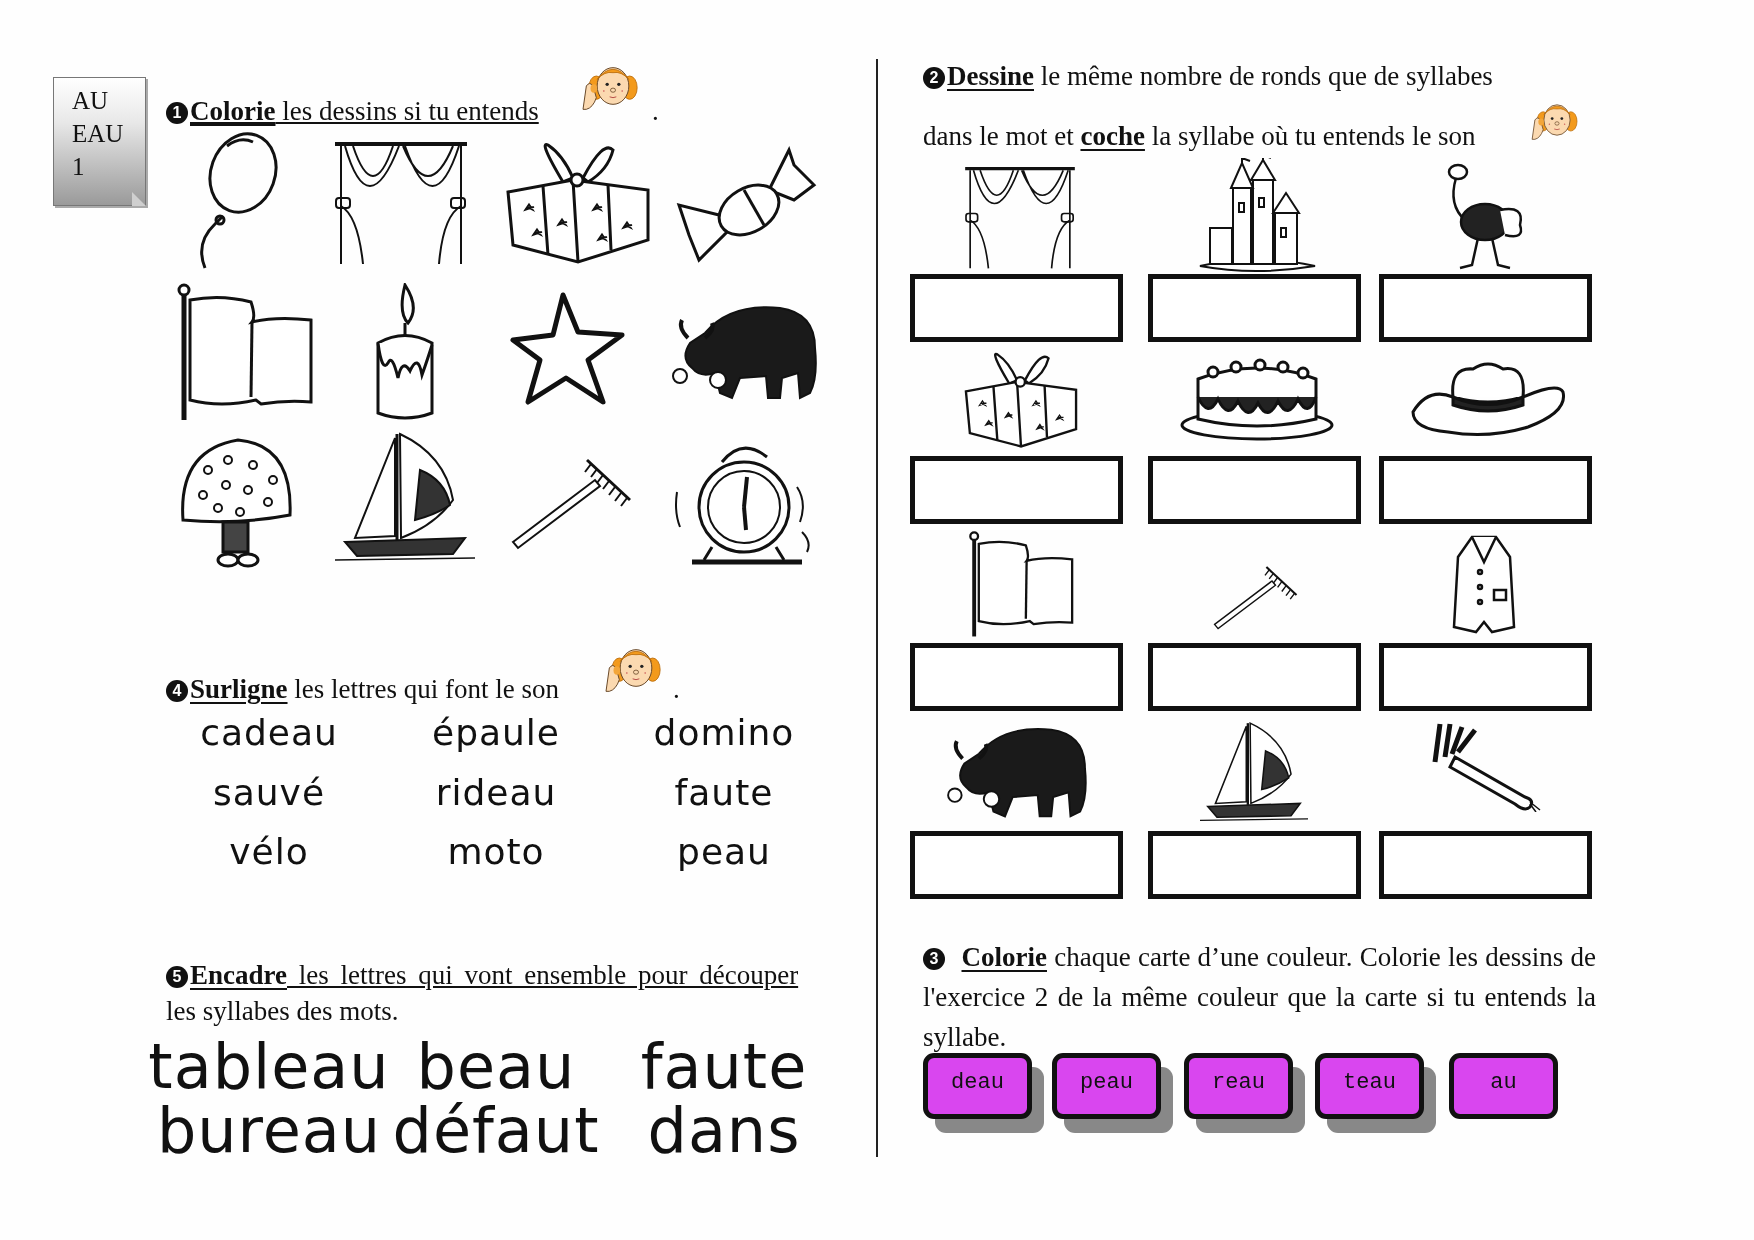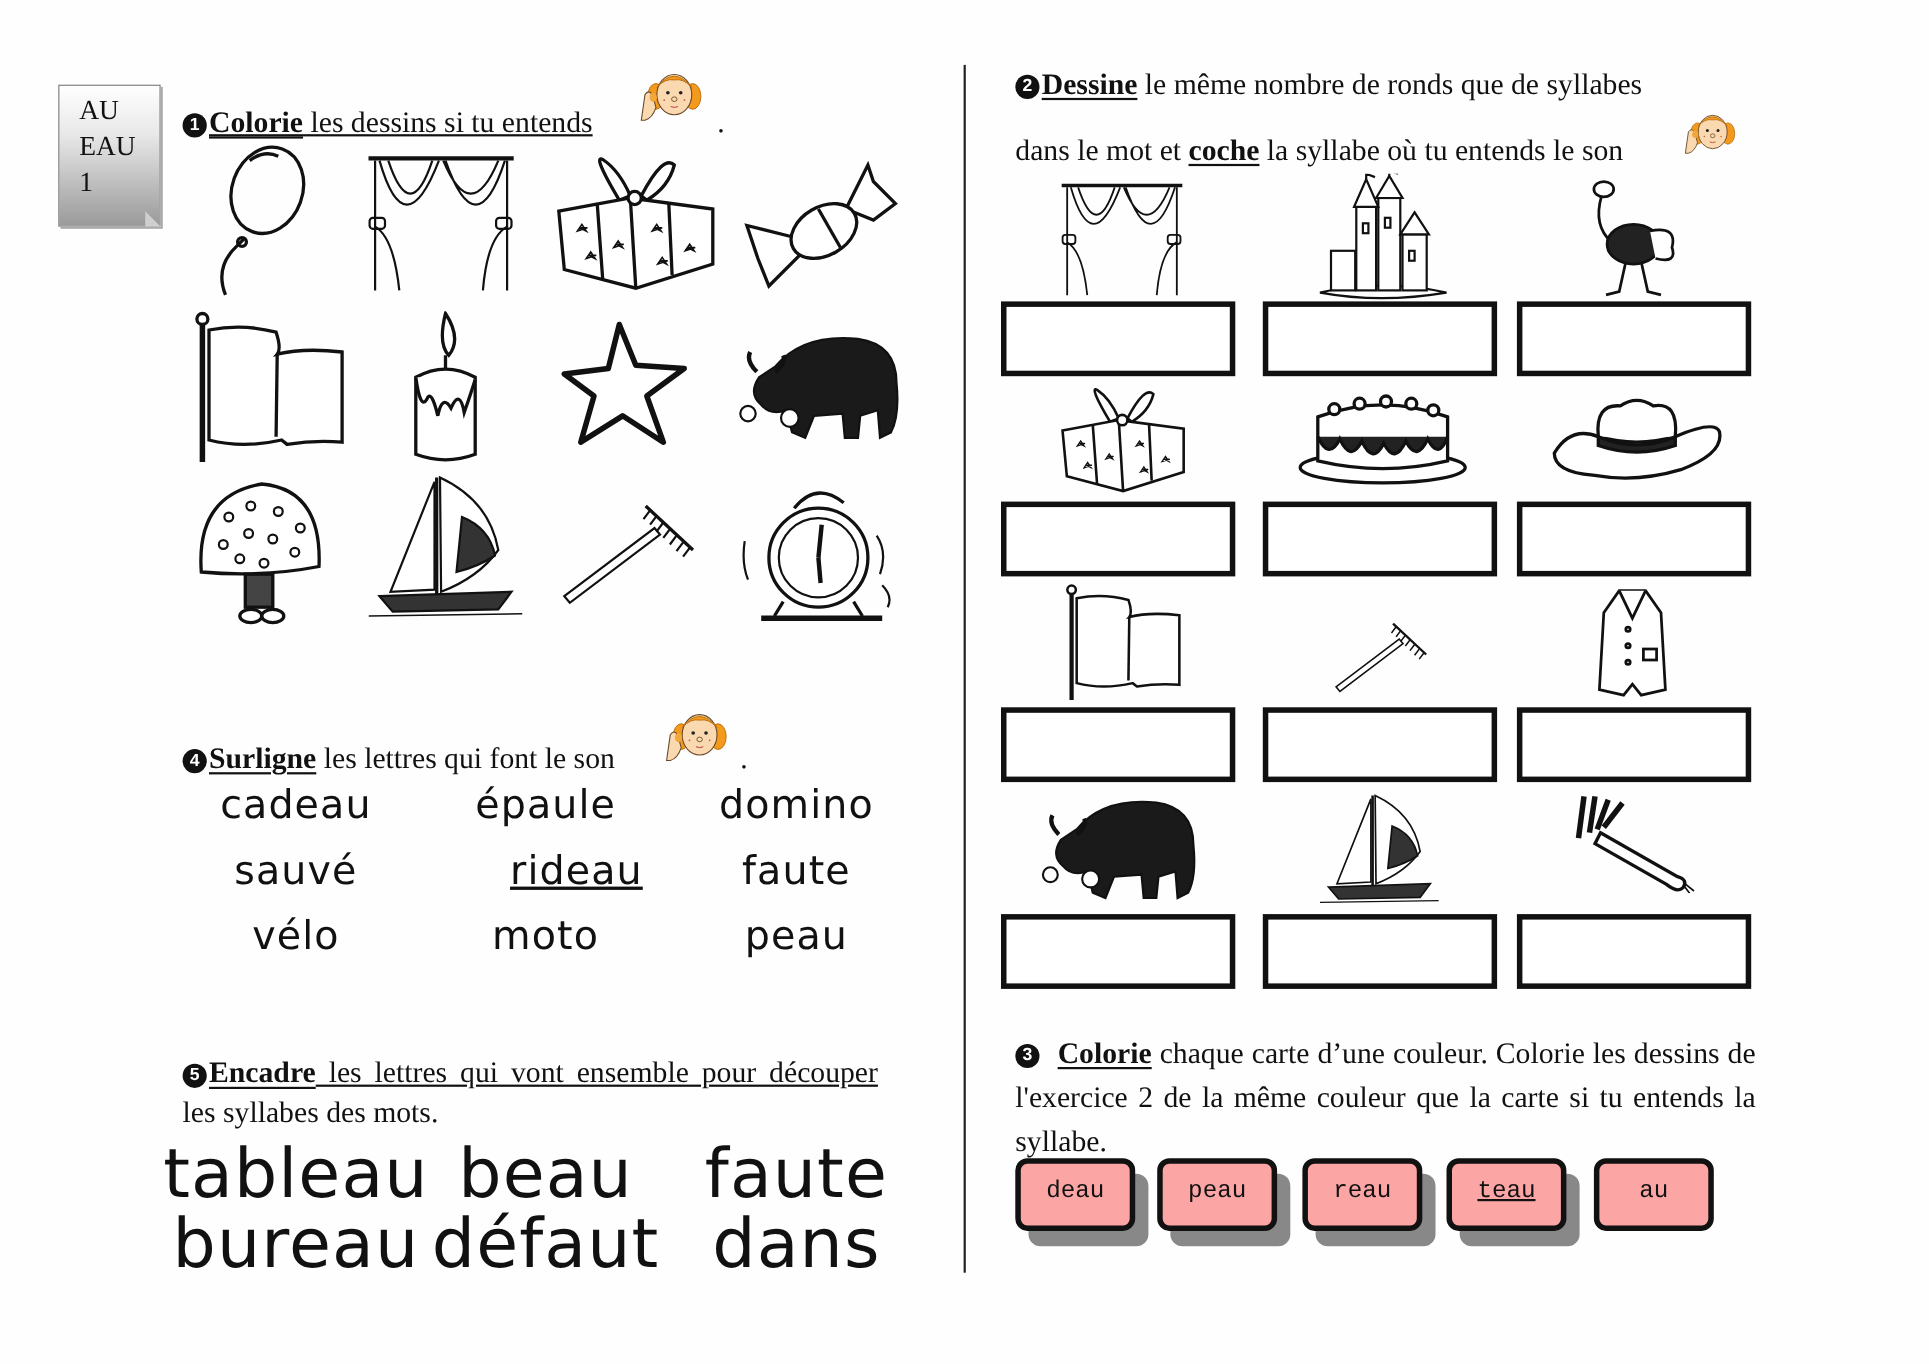--- a/index.html
+++ b/index.html
@@ -19,21 +19,21 @@
          text-align:center; vertical-align:2px; margin-right:2px; }
   .pic { position:absolute; }
   .pic svg { width:100%; height:100%; display:block; }
   .word { position:absolute; font-family:"DejaVu Sans", sans-serif; font-weight:normal;
           font-size:36px; transform:translateX(-50%); white-space:nowrap; letter-spacing:1px; }
   .word.big { font-size:62px; }
   .box { position:absolute; width:203px; height:58px; border:5px solid #111; background:#fff; }
   .divider { left:876px; top:59px; width:2px; height:1098px; background:#222; }
   .para { font-size:27px; line-height:40px; text-align:justify; }
   .card { position:absolute; width:99px; height:56px; border:5px solid #111; border-radius:11px;
-          background:#fca5a5; font-family:"Liberation Mono", "DejaVu Sans Mono", monospace; font-size:22px;
+          background:#d946ef; font-family:"Liberation Mono", "DejaVu Sans Mono", monospace; font-size:22px;
           text-align:center; line-height:50px; box-shadow:12px 14px 0 #888; }
 </style>
 </head>
 <body>
 
 <svg width="0" height="0" style="position:absolute">
   <defs>
     <g id="girl">
       <ellipse cx="22" cy="32" rx="9" ry="14" fill="#f39a1c" stroke="#b86a0a" stroke-width="1"></ellipse>
       <ellipse cx="62" cy="32" rx="9" ry="14" fill="#f39a1c" stroke="#b86a0a" stroke-width="1"></ellipse>
@@ -194,21 +194,21 @@
 <svg class="abs" style="left:601px; top:640px; width:70px; height:56px;" viewBox="0 0 84 60">
     <use href="#girl"></use>
   </svg>
 <span class="abs heading" style="left:673px; top:674px;">.</span>
 
 <div>
   <span class="word" style="left:269px; top:712px;">cadeau</span>
   <span class="word" style="left:496px; top:712px;">épaule</span>
   <span class="word" style="left:724px; top:712px;">domino</span>
   <span class="word" style="left:269px; top:772px;">sauvé</span>
-  <span class="word" style="left:524px; top:772px;text-decoration:underline;">rideau</span>
+  <span class="word" style="left:496px; top:772px;">rideau</span>
   <span class="word" style="left:724px; top:772px;">faute</span>
   <span class="word" style="left:269px; top:831px;">vélo</span>
   <span class="word" style="left:496px; top:831px;">moto</span>
   <span class="word" style="left:724px; top:831px;">peau</span>
 </div>
 
 <div class="abs heading" style="left:166px; top:960px;">
   <span class="num">5</span><b>Encadre</b><span style="word-spacing:5px;text-decoration:underline;"> les lettres qui vont ensemble pour découper</span>
 </div>
 <div class="abs heading" style="left:166px; top:996px;">les syllabes des mots.</div>
@@ -361,21 +361,21 @@
 </div>
 
 <div class="abs para" style="left:923px; top:937px; width:673px;">
   <span class="num">3</span>&nbsp;&nbsp;<b style="text-decoration:underline; text-underline-offset:4px;">Colorie</b><span> chaque carte d’une couleur. Colorie les dessins de l'exercice 2 de la même couleur que la carte si tu entends la syllabe.</span>
 </div>
 
 <div>
   <div class="card" style="left:923px; top:1053px;">deau</div>
   <div class="card" style="left:1052px; top:1053px;">peau</div>
   <div class="card" style="left:1184px; top:1053px;">reau</div>
-  <div class="card" style="left:1315px; top:1053px;text-decoration:underline;">teau</div>
+  <div class="card" style="left:1315px; top:1053px;">teau</div>
   <div class="card" style="left:1449px; top:1053px; box-shadow:none;">au</div>
 </div>
 
 <svg width="0" height="0" style="position:absolute">
   <defs>
     <g id="giftShape" fill="#fff" stroke="#111" stroke-width="3">
       <path d="M60 42 Q35 0 45 5 Q60 15 70 38Z"></path>
         <path d="M80 38 Q100 0 110 10 Q105 30 85 42Z"></path>
       <path d="M5 52 L70 40 L145 50 L145 100 L75 122 L10 105Z"></path>
         <path d="M70 40 L75 122 M40 46 L45 115 M105 45 L108 110"></path>

